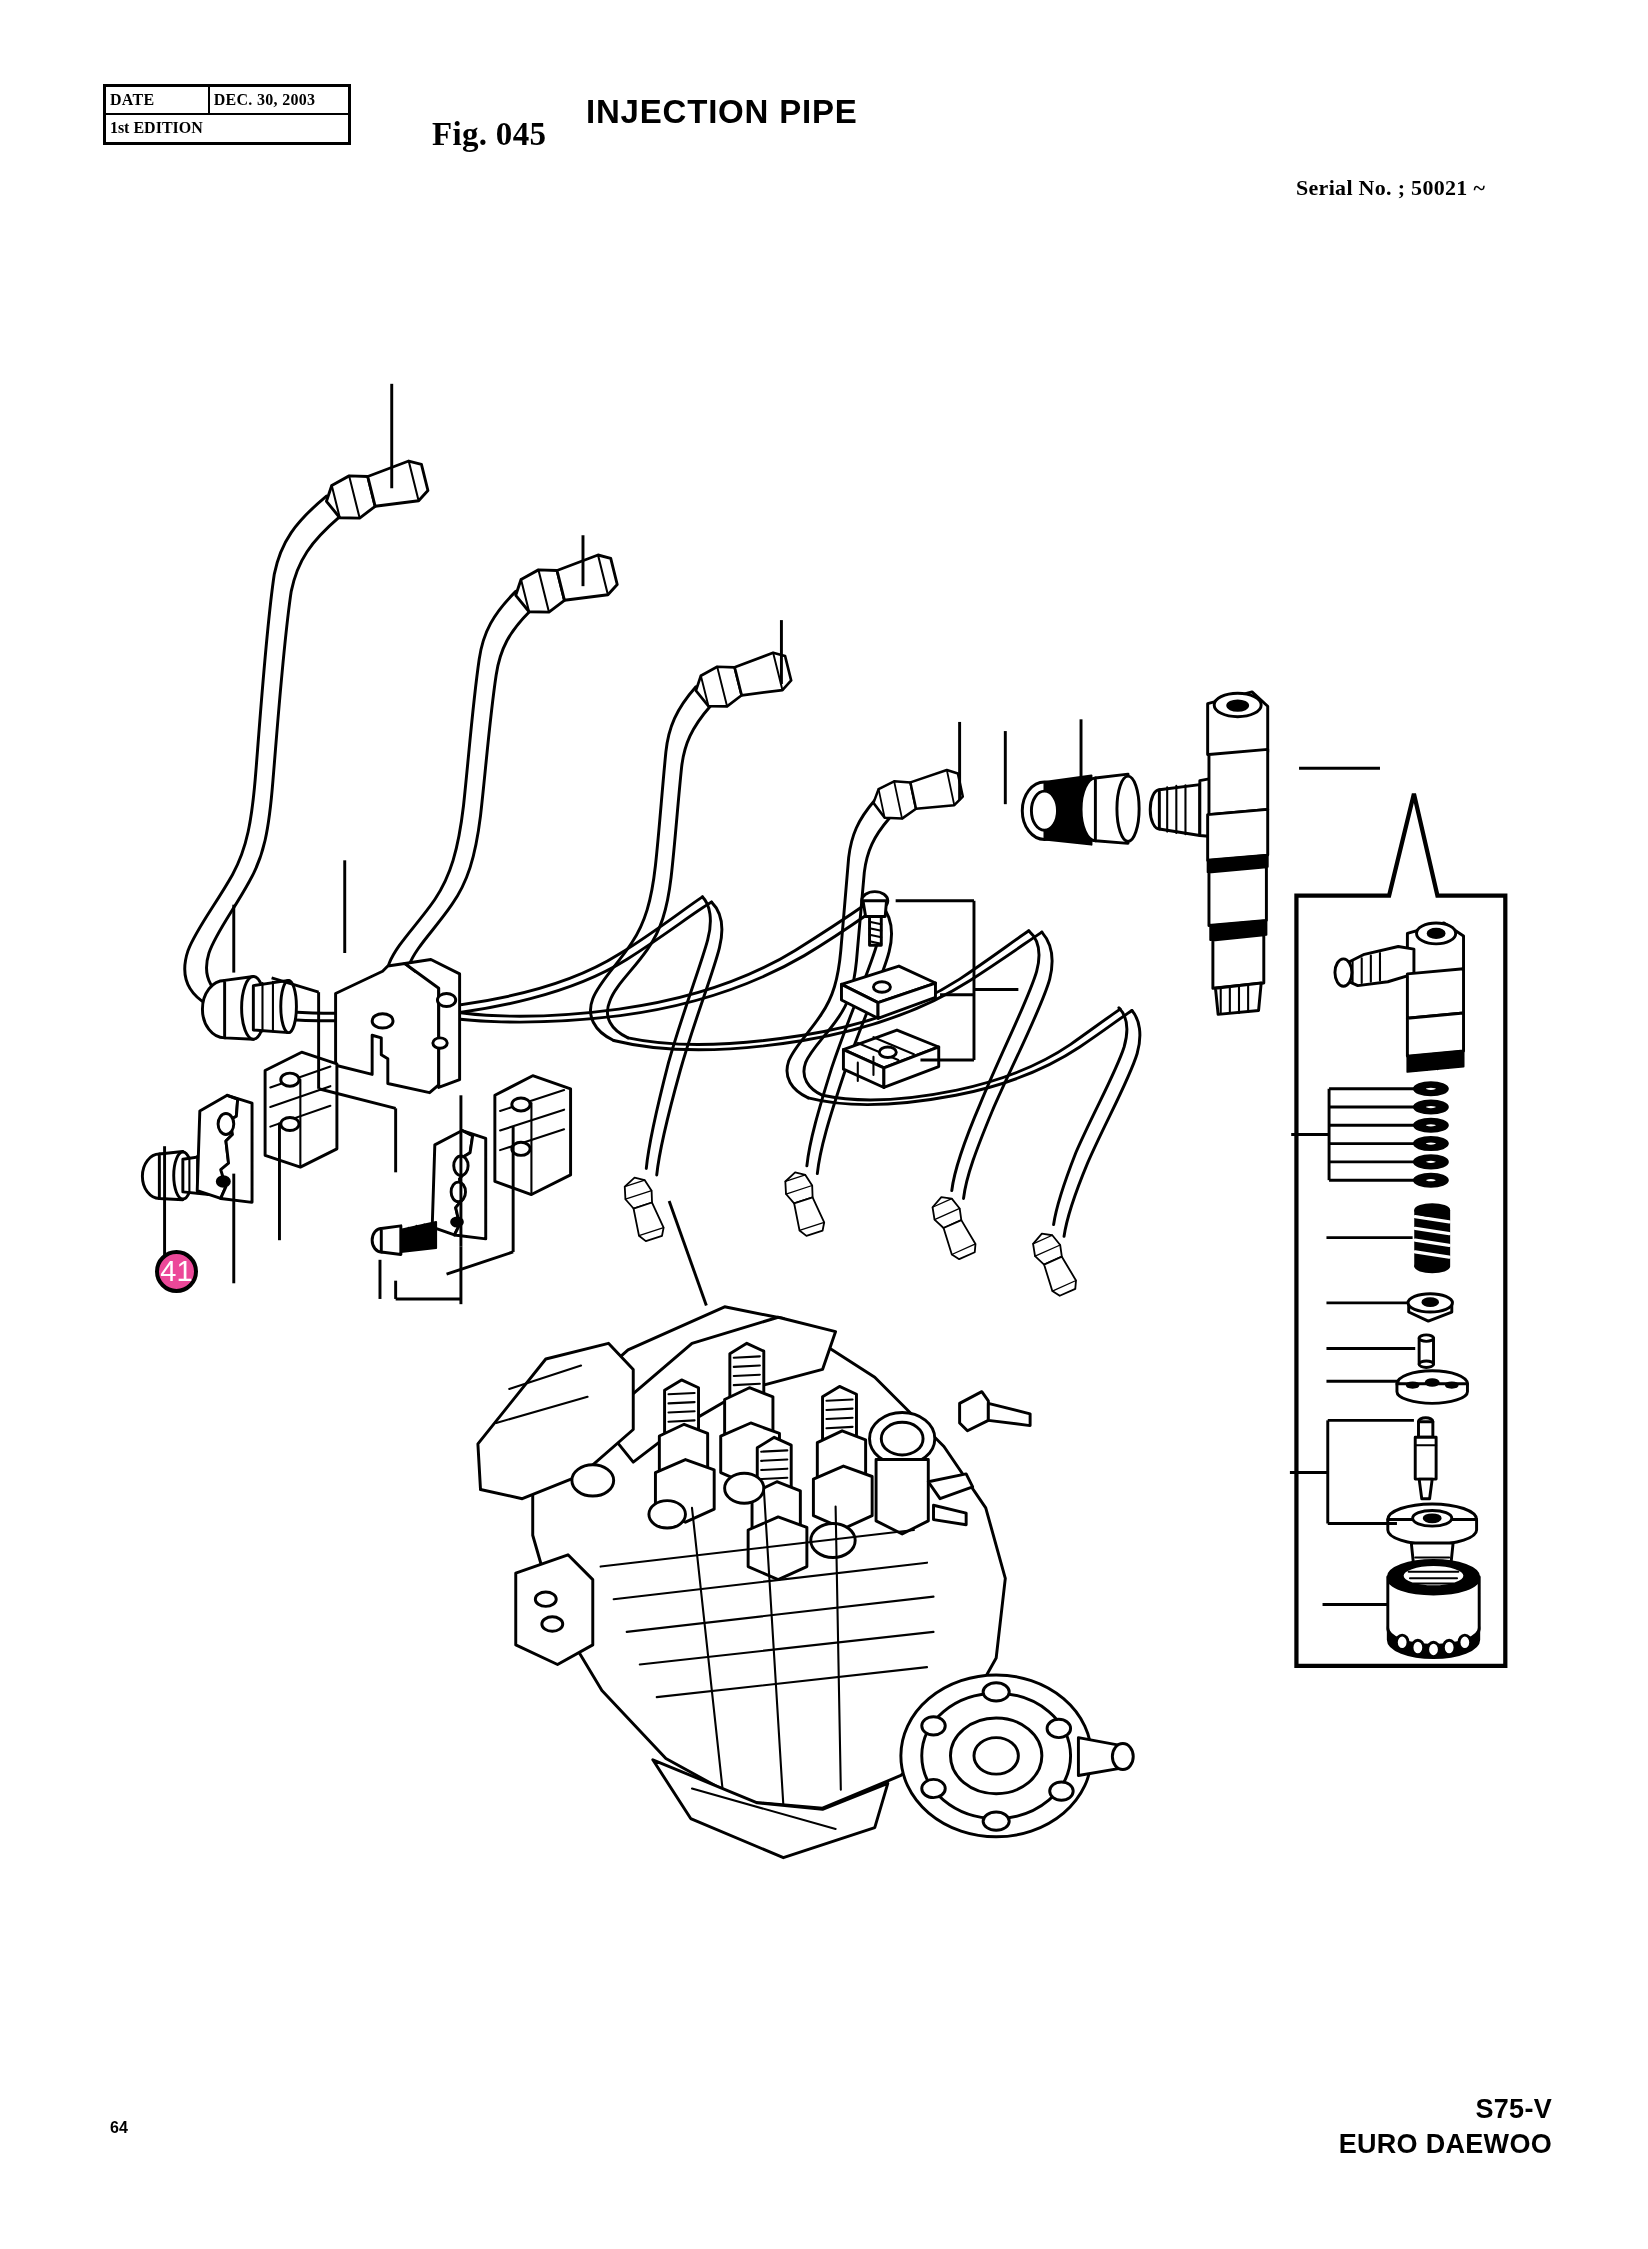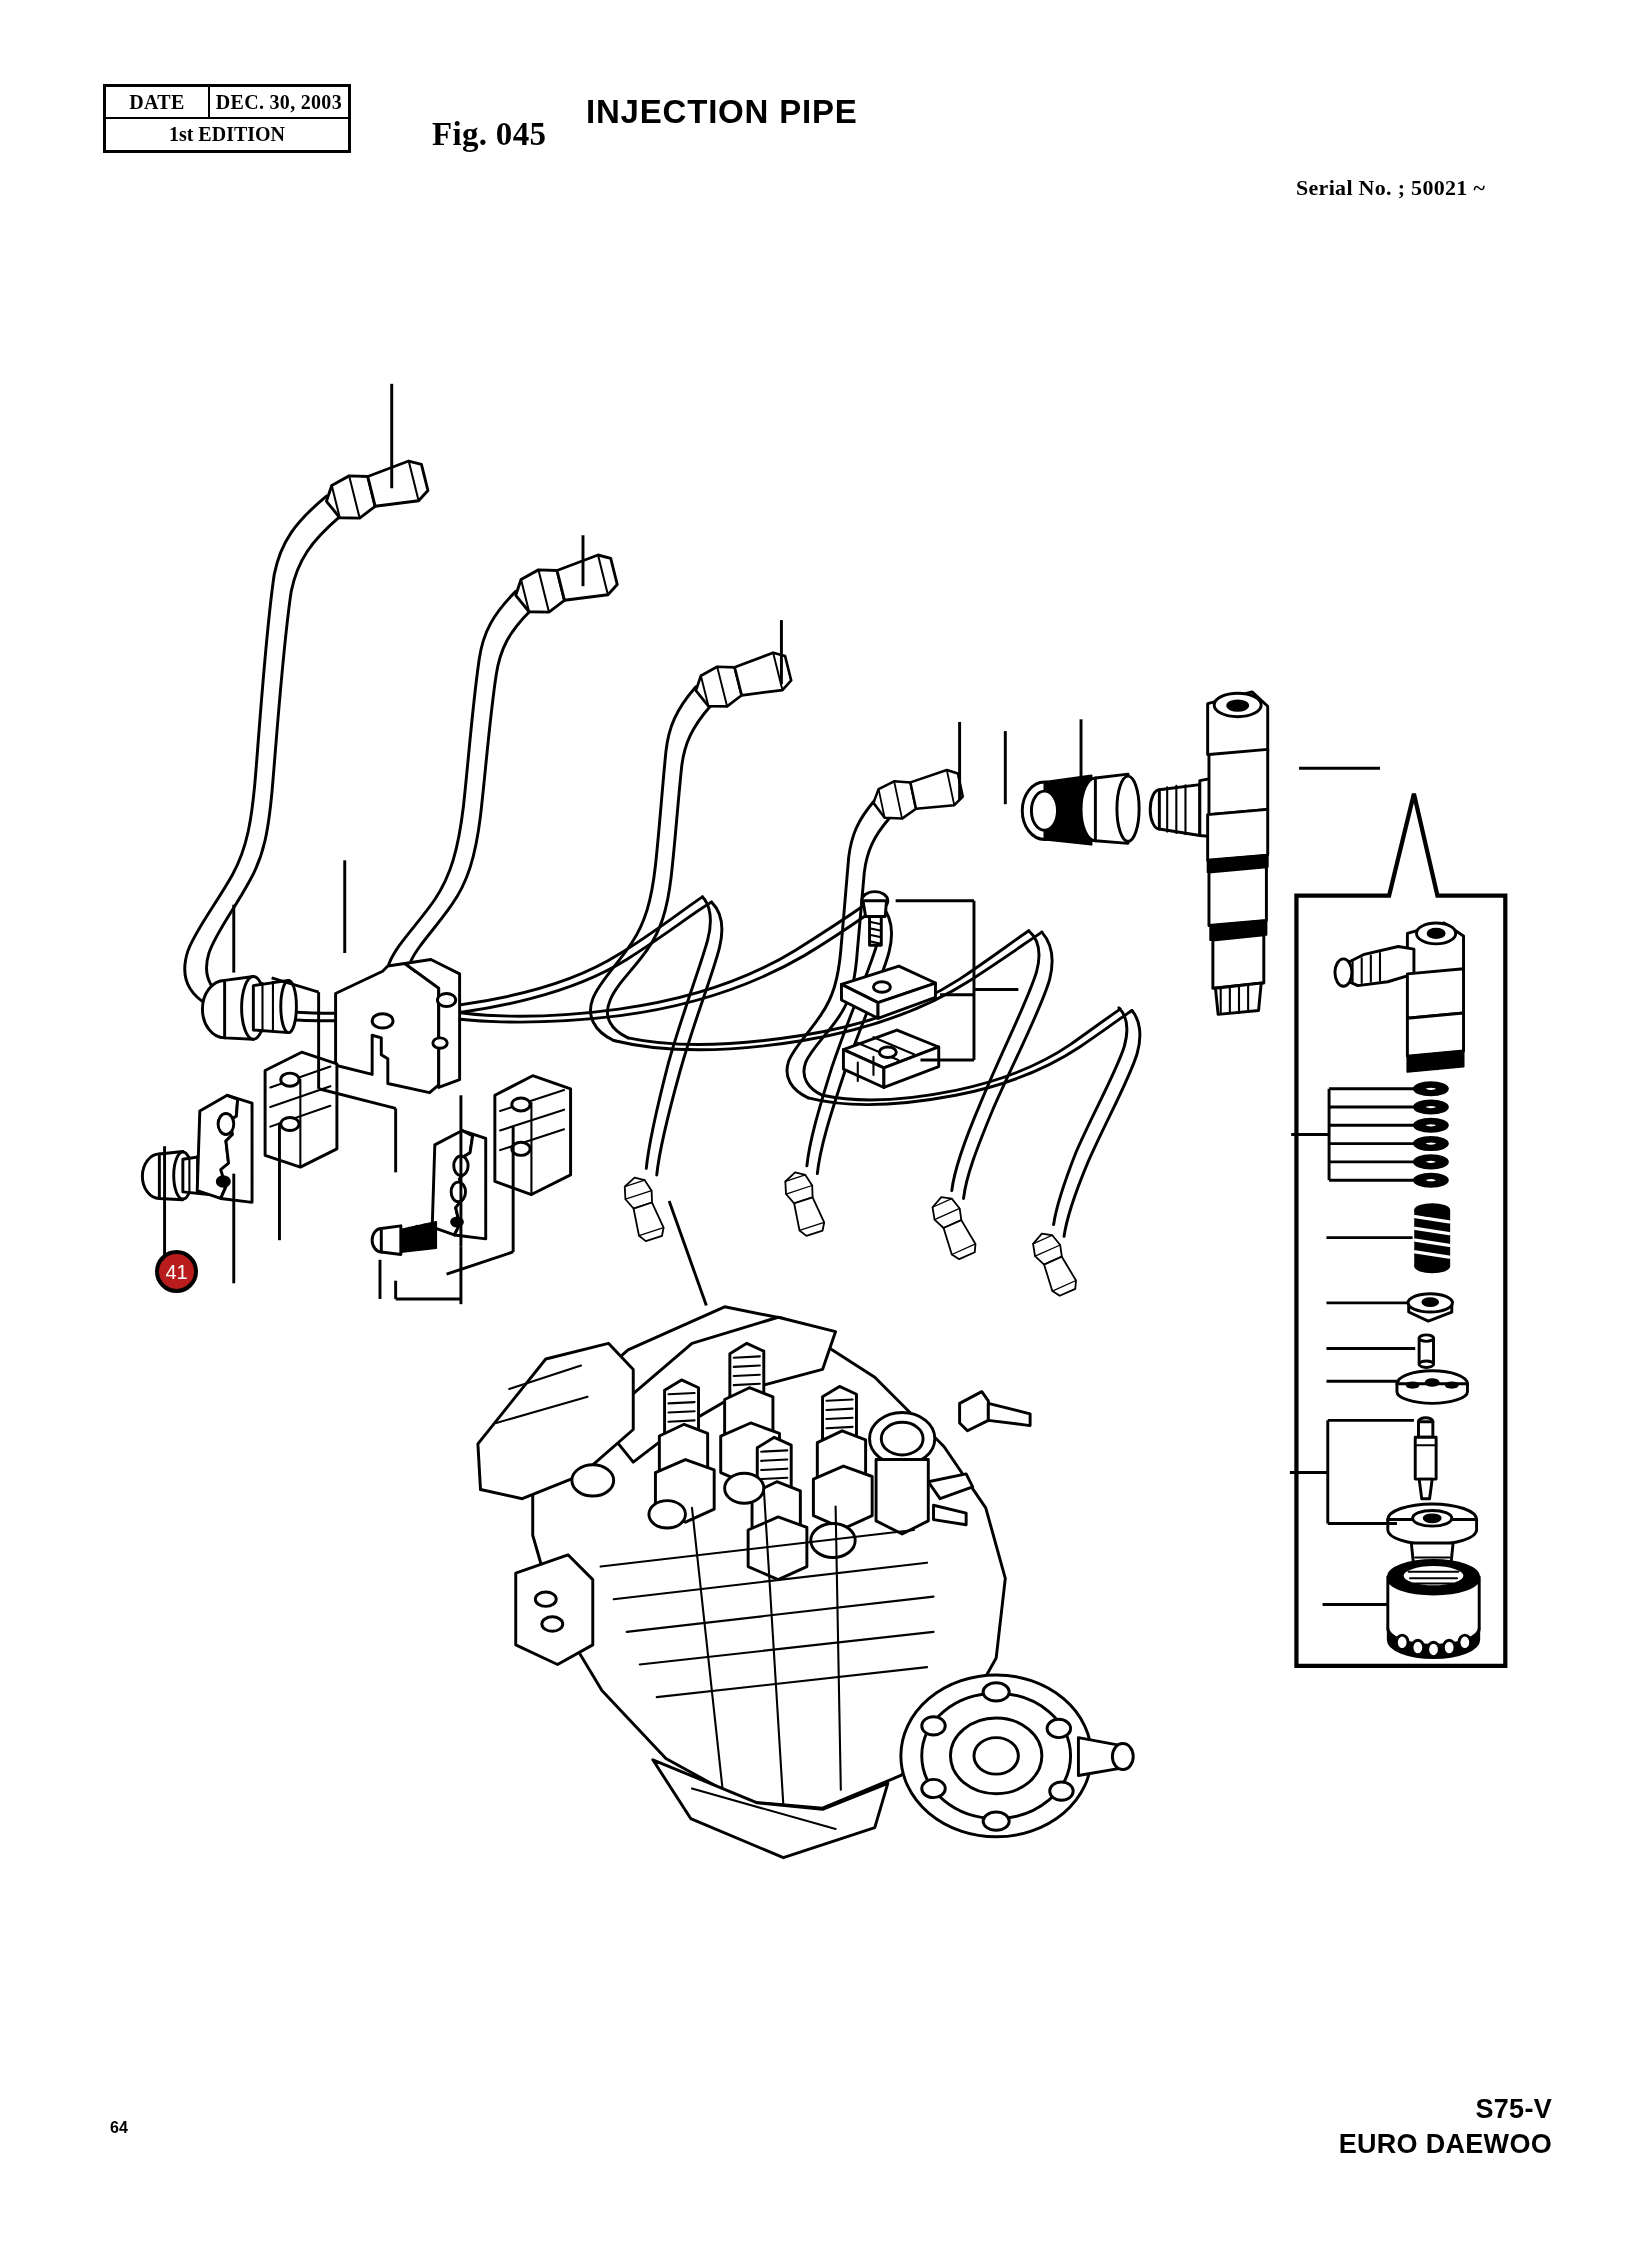--- a/index.html
+++ b/index.html
@@ -31,24 +31,23 @@
     position: absolute;
     left: 103px;
     top: 84px;
     width: 248px;
     border-collapse: collapse;
     border: 3.3px solid #000;
     background: #fff;
   }
   #rev-table td {
     border: 2px solid #000;
-    text-align: center;
     font-family: "Liberation Serif", serif;
     font-weight: bold;
-    font-size: 20px;
+    font-size: 16px;
     letter-spacing: 0.3px;
     padding: 4.6px 3.9px 5.9px 3.9px;
     white-space: nowrap;
     line-height: 1.0;
   }
   #rev-table td.date-label { width: 94px; }
   #rev-table td.edition-cell { letter-spacing: 0px; border-radius: 8px; }
 
   #fig-label {
     position: absolute;
@@ -131,26 +130,26 @@
     width: 1649px;
     height: 2250px;
   }
 
   
   .callout-badge {
     position: absolute;
     width: 43px;
     height: 43px;
     border-radius: 50%;
-    background: #b91c1c;
+    background: #ec4899;
     border: 4.6px solid #000000;
     box-sizing: border-box;
     color: #ffffff;
     font-family: "Liberation Sans", sans-serif;
-    font-size: 20px;
+    font-size: 29px;
     font-weight: normal;
     display: flex;
     align-items: center;
     justify-content: center;
     line-height: 1;
   }
   #badge-41 { left: 155px; top: 1250px; }
 </style>
 </head>
 <body>

